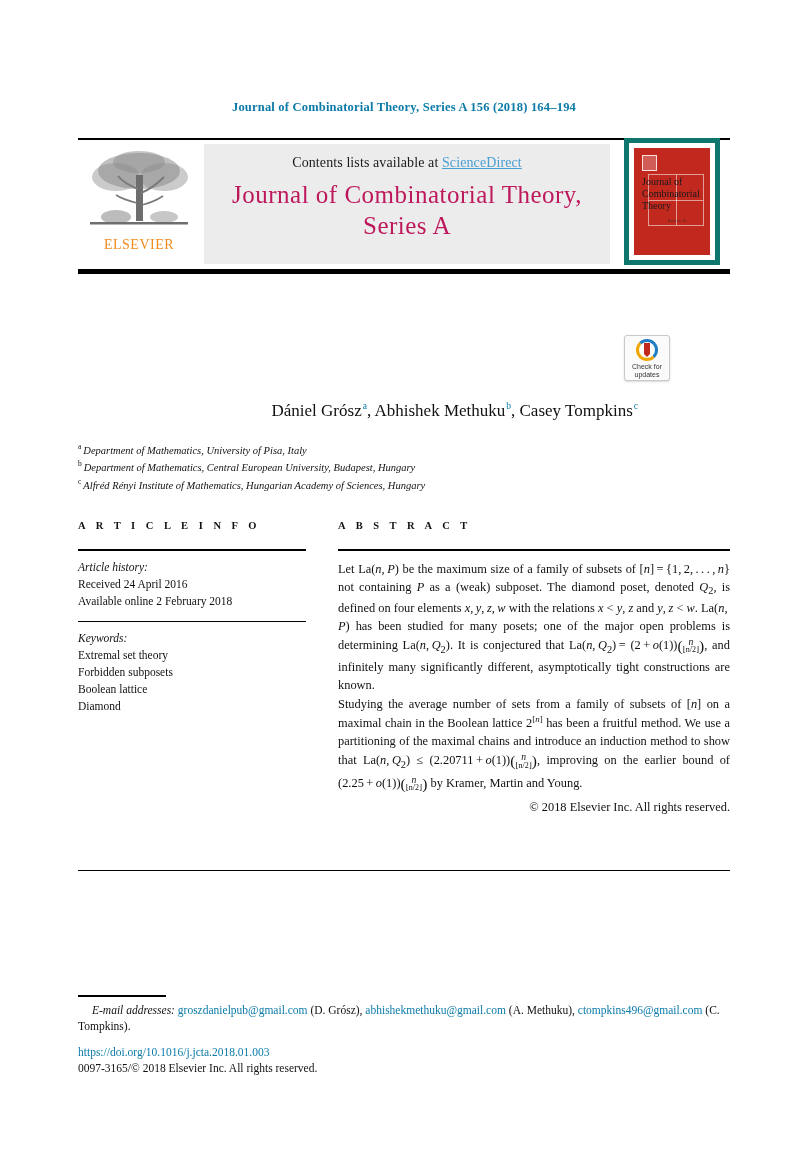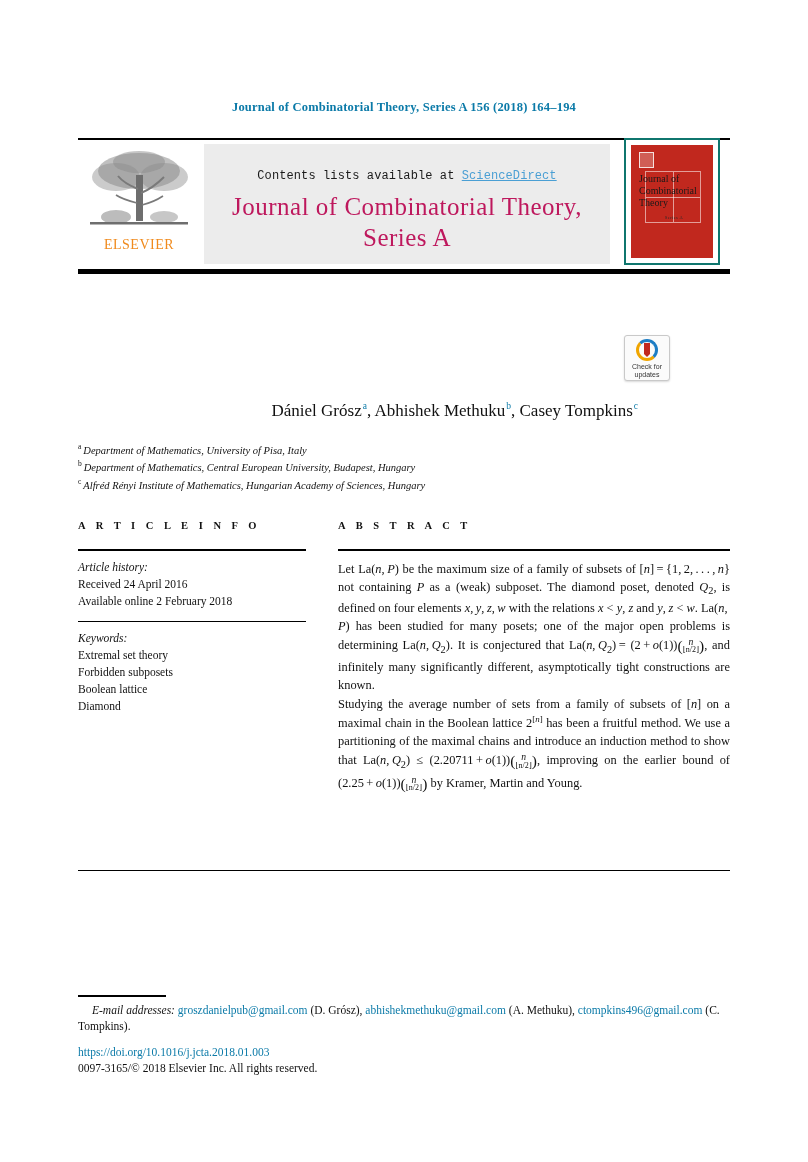--- a/index.html
+++ b/index.html
@@ -81,23 +81,23 @@
   .center-box {
     position: absolute;
     left: 126px;
     top: 6px;
     width: 406px;
     height: 120px;
     background: #ececec;
     text-align: center;
   }
   .contents-line {
-    margin-top: 25px;
-    font-family: Liberation Mono, monospace;
-    font-size: 12px;
+    margin-top: 11px;
+    font-family: Liberation Serif, serif;
+    font-size: 14px;
     color: #1a1a1a;
     letter-spacing: .1px;
   }
   .contents-line .sd {
     color: #4a9fd4;
   }
   .journal-title {
     margin-top: 9px;
     font-family: "Liberation Serif", serif;
     font-size: 25px;
@@ -110,21 +110,21 @@
     font-family: "Liberation Sans", sans-serif;
     font-size: 11.5px;
     color: #4a9fd4;
   }
   .cover-thumb {
     position: absolute;
     left: 546px;
     top: 0px;
     width: 96px;
     height: 127px;
-    border: 2px solid #0f766e;
+    border: 5px solid #0f766e;
     background: #ffffff;
     box-sizing: border-box;
     padding: 5px;
   }
   .cover-inner {
     width: 100%;
     height: 100%;
     background: #c1281e;
     position: relative;
     overflow: hidden;
@@ -497,20 +497,21 @@
         asymptotically tight constructions are known.
       </p>
       <p>
         Studying the average number of sets from a family of subsets
         of [<i class="mth">n</i>] on a maximal chain in the Boolean lattice 2<sup class="sm">[<i class="mth">n</i>]</sup> has
         been a fruitful method. We use a partitioning of the maximal
         chains and introduce an induction method to show that
         La(<i class="mth">n</i>, <i class="mth">Q</i><sub>2</sub>) ≤ (<span>2.20711</span> + <i class="mth">o</i>(1))<span class="paren-big">(</span><span class="binom"><span class="t">n</span><span class="b">⌊n/2⌋</span></span><span class="paren-big">)</span>, improving on the earlier
         bound of (<span>2.25</span> + <i class="mth">o</i>(1))<span class="paren-big">(</span><span class="binom"><span class="t">n</span><span class="b">⌊n/2⌋</span></span><span class="paren-big">)</span> by <span>Kramer, Martin and Young.</span>
       </p>
+      <p class="copyright">© 2018 Elsevier Inc. All rights reserved.</p>
     </div>
   </div>
 
   <div class="rule-sep-bottom"></div>
 
   <div class="foot-rule"></div>
   <div class="foot-emails">
     <span class="lead">E-mail addresses:</span>
     <a class="mail" href="#">groszdanielpub@gmail.com</a>
     <span>(D. Grósz)</span><span>, </span>

